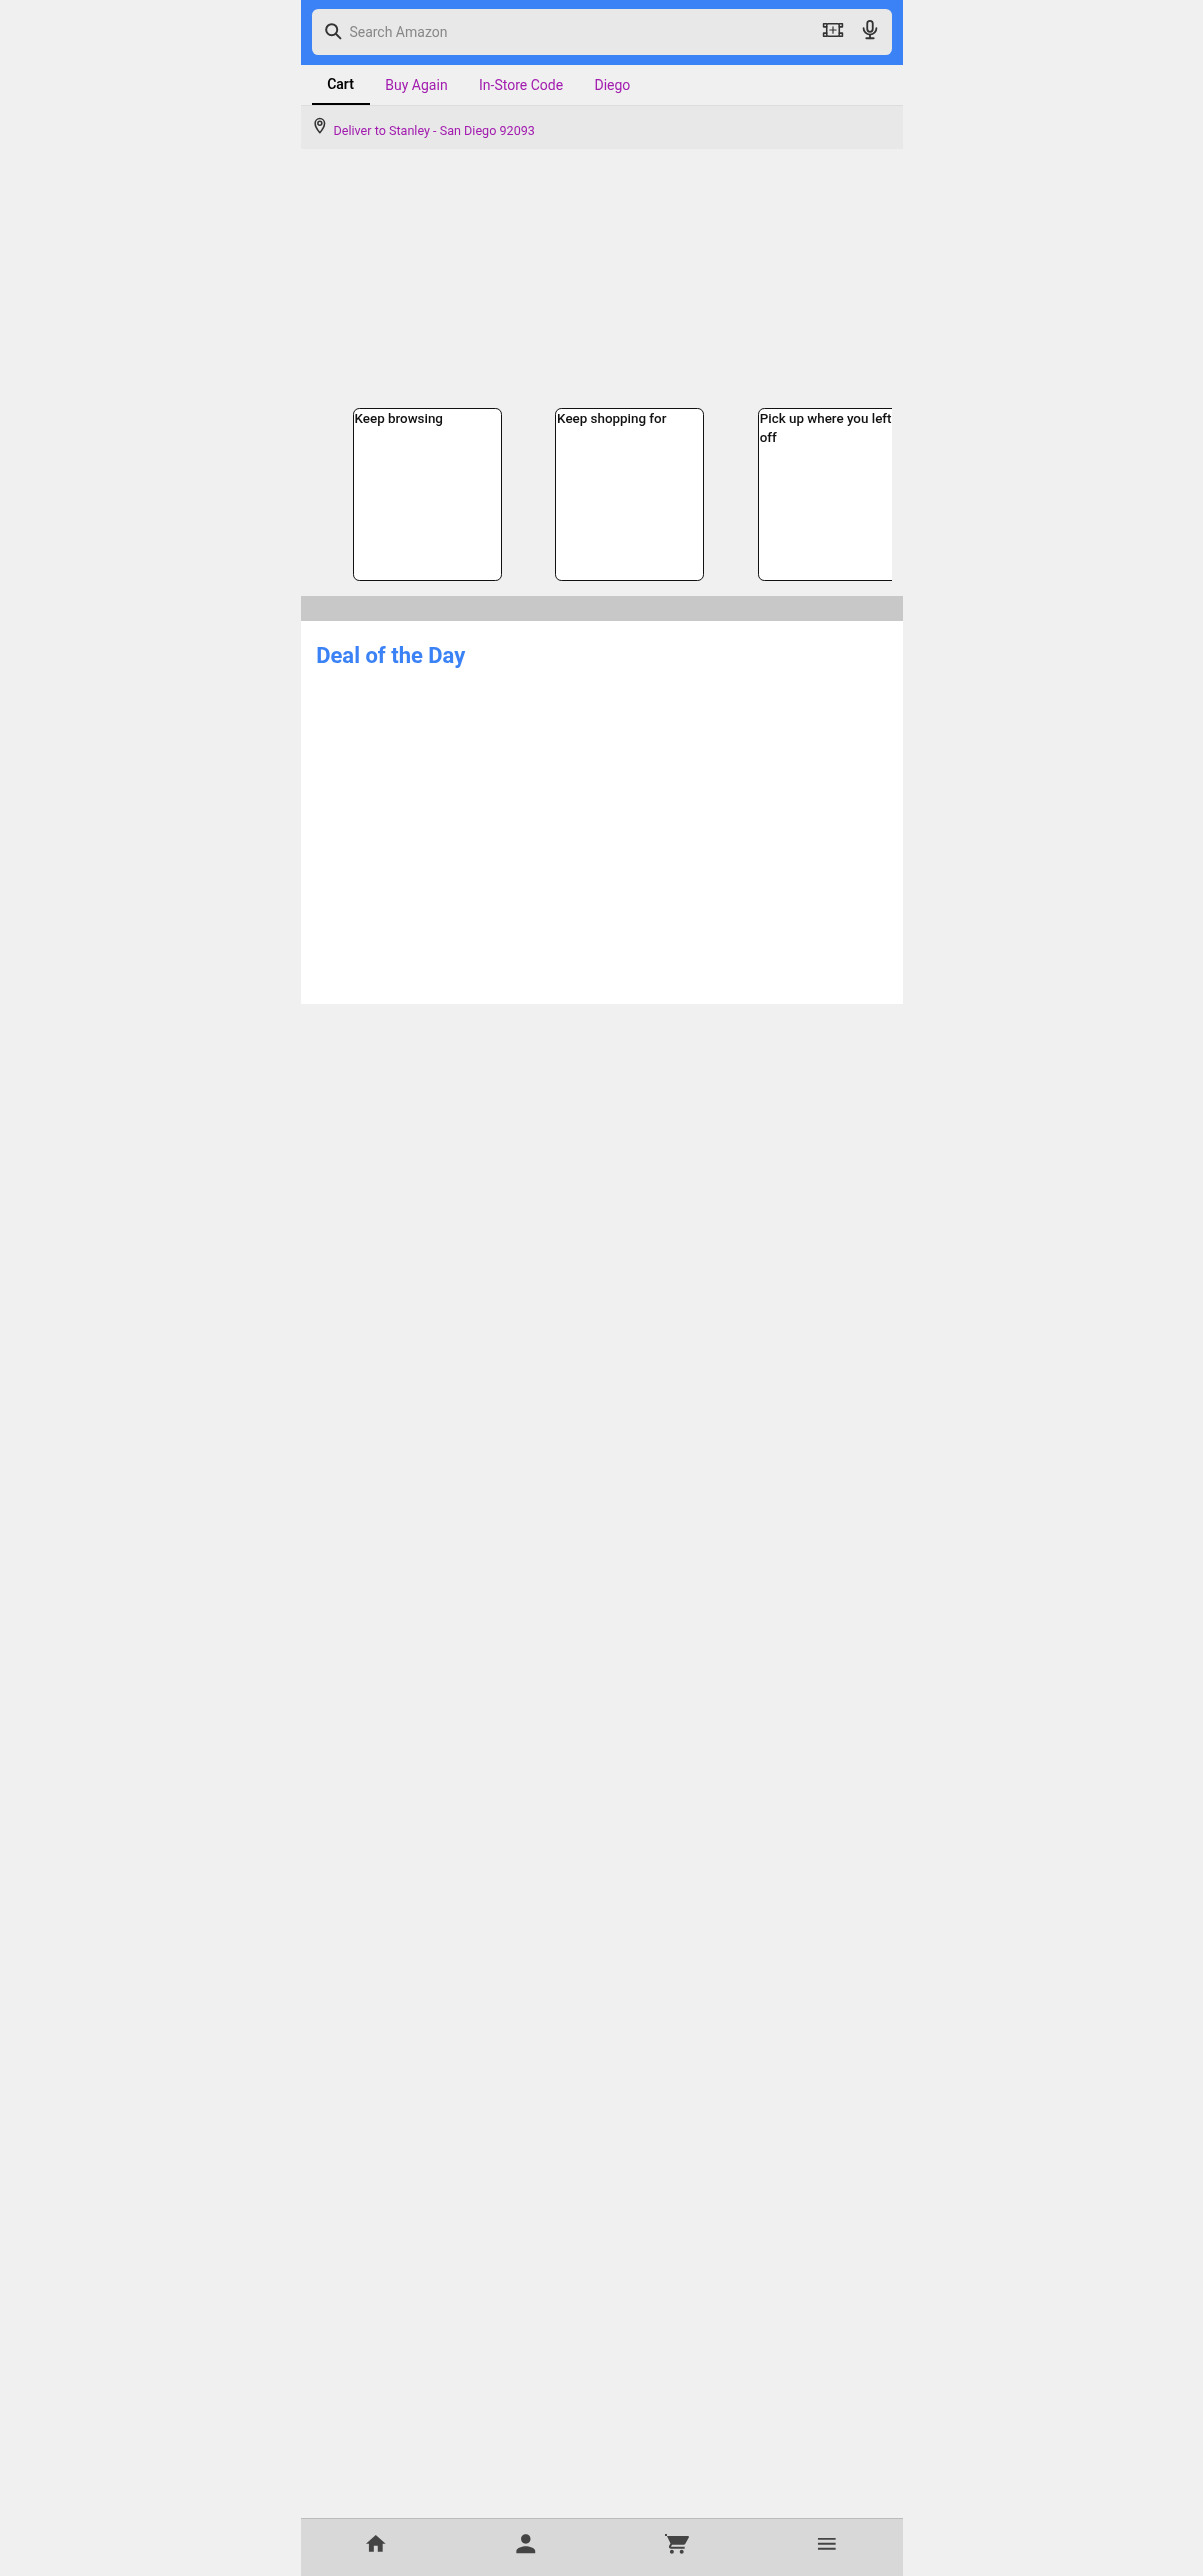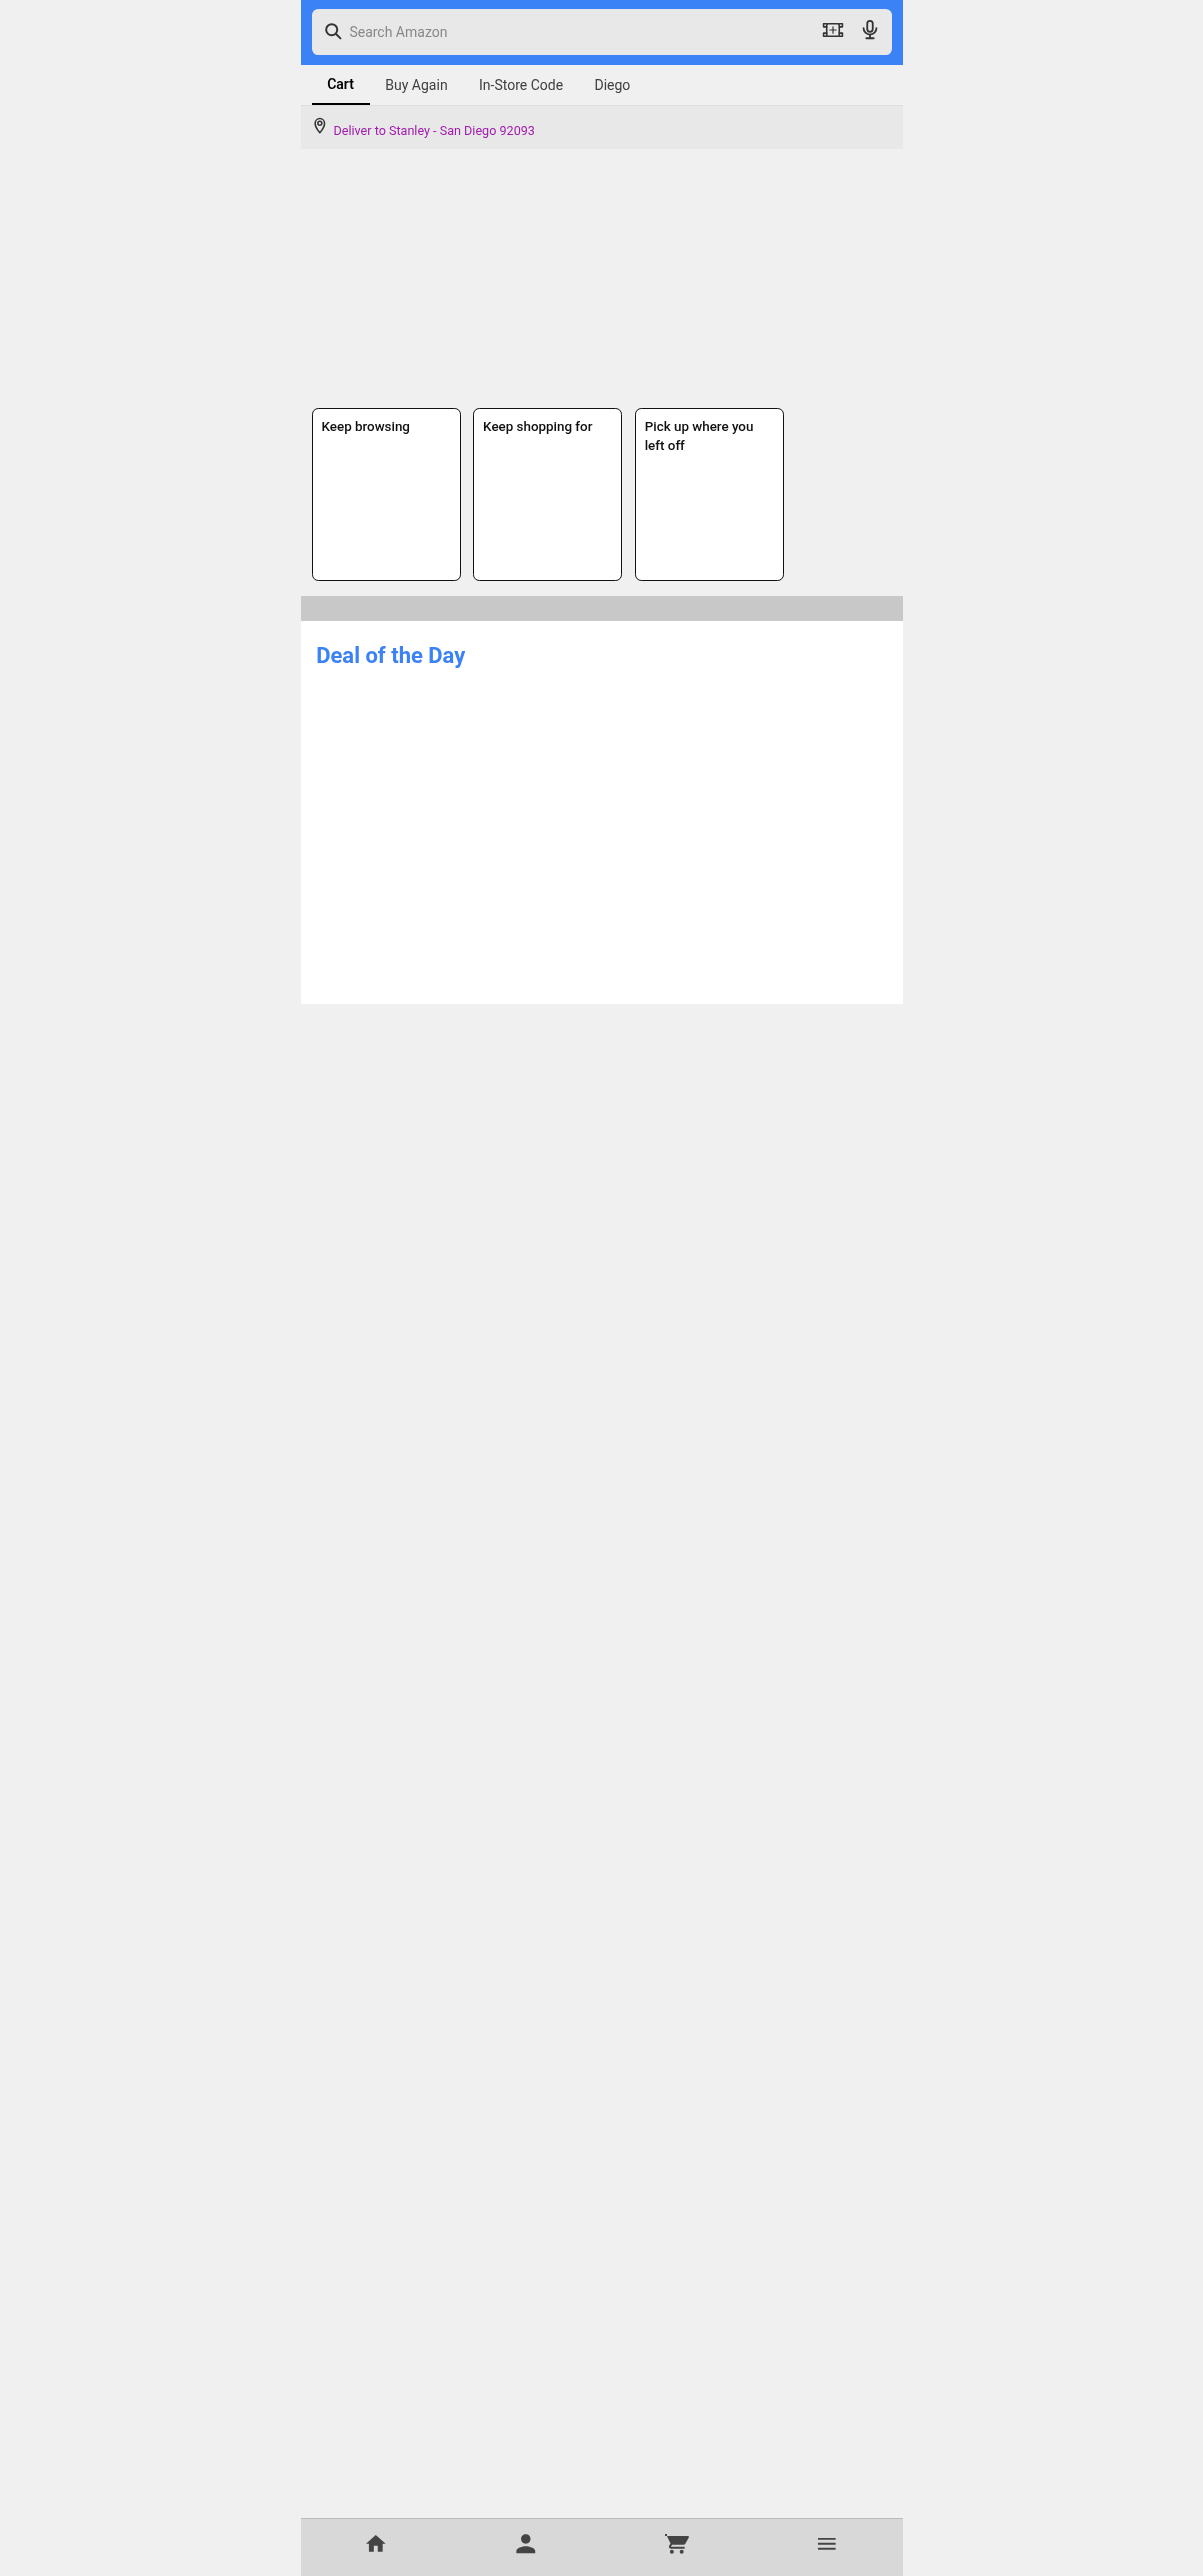--- a/index.html
+++ b/index.html
@@ -63,21 +63,21 @@
       align-items: center;
       padding: 0 11px;
       border-bottom: 0.8px solid #ddd;
       gap: 0;
       overflow-x: auto;
     }
 
     .nav-tab {
       padding: 11px 15.7px;
       font-size: 14px;
-      color: #404040;
+      color: #a21caf;
       cursor: pointer;
       white-space: nowrap;
       flex-shrink: 0;
     }
 
     .nav-tab.active {
       color: #000;
       font-weight: 600;
       border-bottom: 2.4px solid #000;
     }
@@ -116,23 +116,24 @@
       overflow-x: auto;
     }
 
     .card {
       background-color: #fff;
       border: 1.6px solid #111;
       border-radius: 6.3px;
       min-width: 149px;
       width: 149px;
       height: 173px;
-      padding: 9px;
+      padding: 1px;
       flex-shrink: 0;
       cursor: pointer;
+      margin-left: 41px;
     }
 
     .card-title {
       font-size: 13.4px;
       font-weight: 500;
       color: #111;
       line-height: 1.4;
     }
 
     

